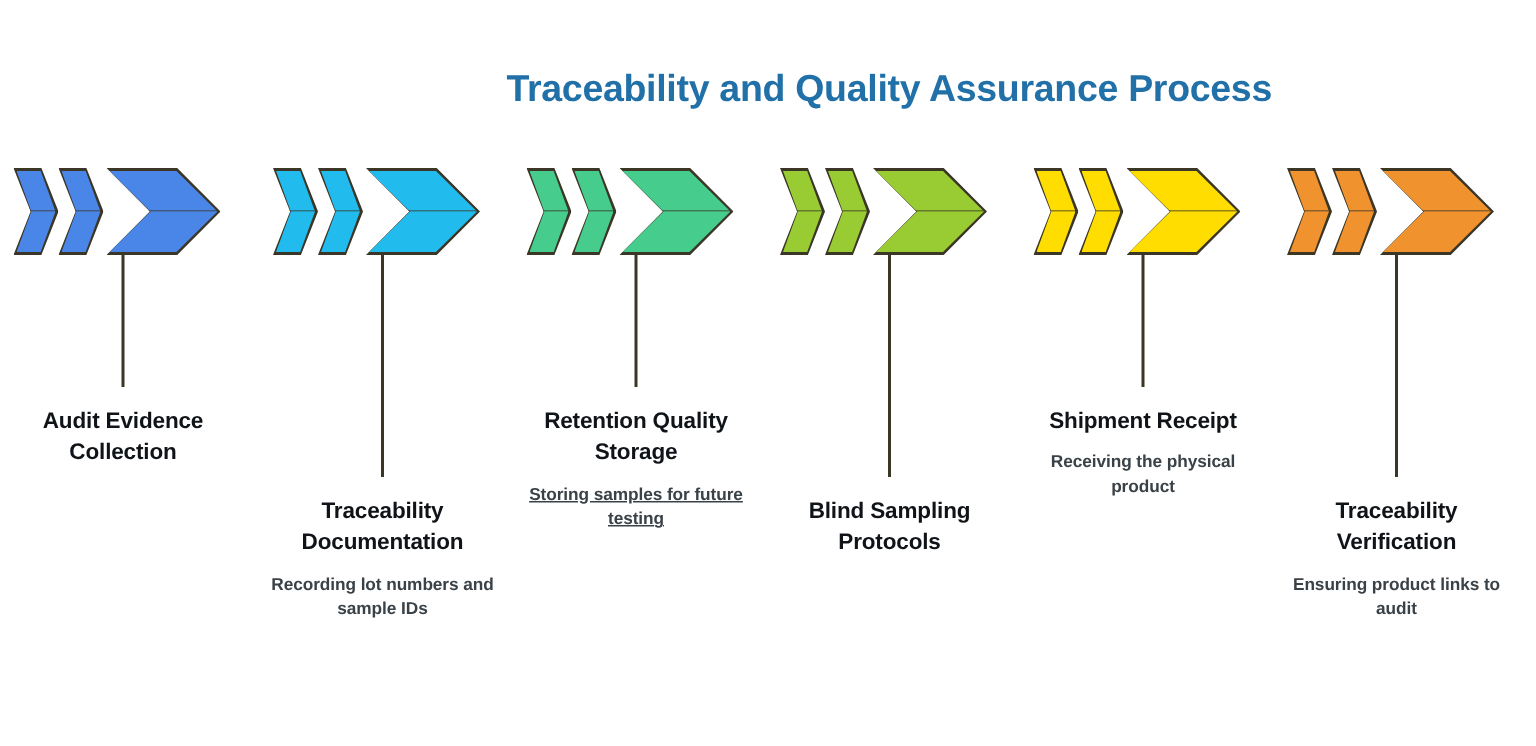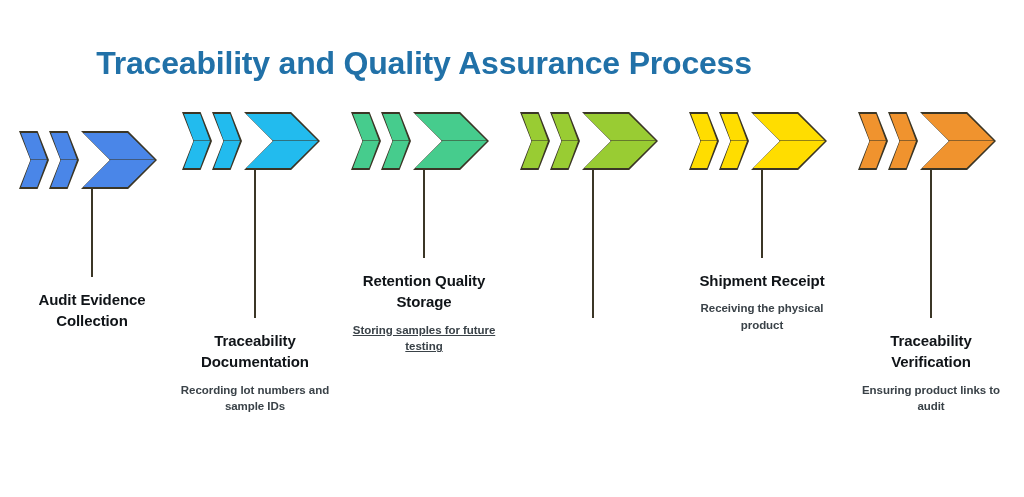--- a/index.html
+++ b/index.html
@@ -22,22 +22,22 @@
     height: 497px;
     background: #ffffff;
   }
 
   
   .title {
     position: absolute;
     top: 45px;
     left: 0;
     width: 848px;
-    text-align: center;
-    font-size: 32px;
+    text-align: right;
+    font-size: 25px;
     font-weight: bold;
     letter-spacing: -0.2px;
     color: #2171a8;
     font-family: "Liberation Sans", sans-serif;
     white-space: nowrap;
   }
 
   
   .steps {
     position: absolute;
@@ -134,21 +134,21 @@
 </style>
 </head>
 <body>
 
 <div id="infographic" style="background: rgb(255, 255, 255);">
 
   <div class="title" style="color: rgb(33, 113, 168);">Traceability and Quality Assurance Process</div>
 
   <div class="steps">
 
-    <div class="step" style="left:12px;margin-top:19px;">
+    <div class="step" style="left:2px;">
       <div class="arrows">
         <div class="chev small s1">
           <div class="outline" style="background: rgb(59, 54, 38);"></div>
           <div class="fill" style="background: rgb(74, 134, 232);"></div>
           <div class="seam"></div>
         </div>
         <div class="chev small s2">
           <div class="outline" style="background: rgb(59, 54, 38);"></div>
           <div class="fill" style="background: rgb(74, 134, 232);"></div>
           <div class="seam"></div>
@@ -228,20 +228,21 @@
           <div class="seam"></div>
         </div>
         <div class="chev big s3">
           <div class="outline" style="background: rgb(59, 54, 38);"></div>
           <div class="fill" style="background: rgb(153, 204, 51);"></div>
           <div class="seam"></div>
         </div>
       </div>
       <div class="connector" style="height: 148px; background: rgb(59, 54, 38);"></div>
       <div class="labels" style="top:218px;">
+        <div class="step-title" style="color: rgb(16, 20, 24);">Blind Sampling Protocols</div>
       </div>
     </div>
 
     <div class="step" style="left:682px;">
       <div class="arrows">
         <div class="chev small s1">
           <div class="outline" style="background: rgb(59, 54, 38);"></div>
           <div class="fill" style="background: rgb(255, 221, 0);"></div>
           <div class="seam"></div>
         </div>

